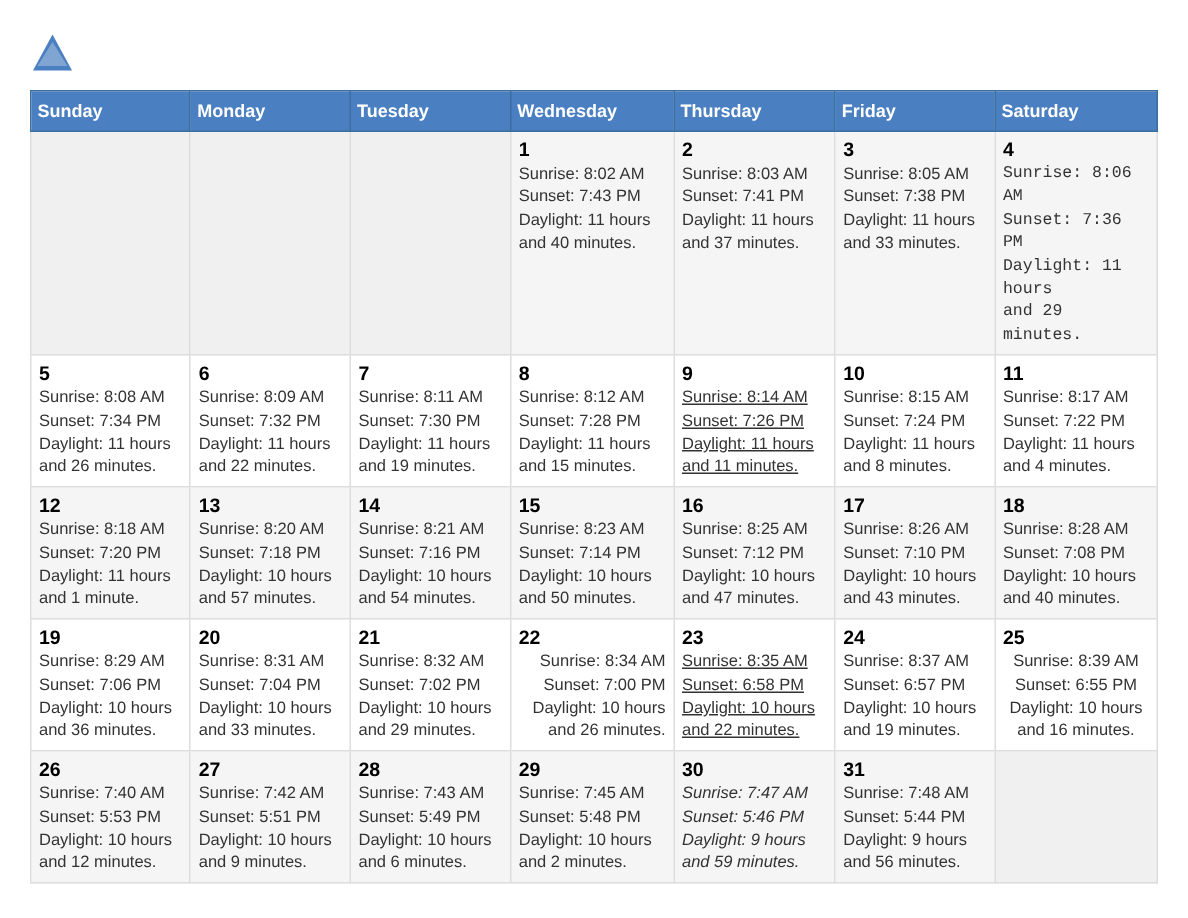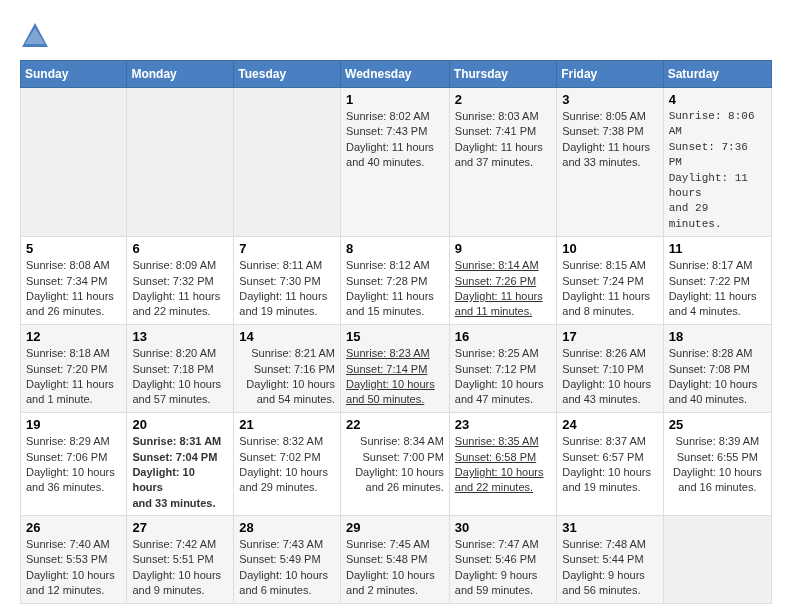--- a/index.html
+++ b/index.html
@@ -225,28 +225,28 @@
         </td>
         <td>
           <span class="day-number">13</span>
           <div class="day-info" style="white-space: pre-line;">Sunrise: 8:20 AM
 Sunset: 7:18 PM
 Daylight: 10 hours
 and 57 minutes.</div>
         </td>
         <td>
           <span class="day-number">14</span>
-          <div class="day-info" style="white-space: pre-line; text-align: right;">Sunrise: 8:21 AM
+          <div class="day-info" style="white-space: pre-line;">Sunrise: 8:21 AM
 Sunset: 7:16 PM
 Daylight: 10 hours
 and 54 minutes.</div>
         </td>
         <td>
           <span class="day-number">15</span>
-          <div class="day-info" style="white-space: pre-line; text-decoration: underline;">Sunrise: 8:23 AM
+          <div class="day-info" style="white-space: pre-line;">Sunrise: 8:23 AM
 Sunset: 7:14 PM
 Daylight: 10 hours
 and 50 minutes.</div>
         </td>
         <td>
           <span class="day-number">16</span>
           <div class="day-info" style="white-space: pre-line;">Sunrise: 8:25 AM
 Sunset: 7:12 PM
 Daylight: 10 hours
 and 47 minutes.</div>
@@ -269,21 +269,21 @@
       <tr>
         <td>
           <span class="day-number">19</span>
           <div class="day-info" style="white-space: pre-line;">Sunrise: 8:29 AM
 Sunset: 7:06 PM
 Daylight: 10 hours
 and 36 minutes.</div>
         </td>
         <td>
           <span class="day-number">20</span>
-          <div class="day-info" style="white-space: pre-line; font-weight: bold;">Sunrise: 8:31 AM
+          <div class="day-info" style="white-space: pre-line;">Sunrise: 8:31 AM
 Sunset: 7:04 PM
 Daylight: 10 hours
 and 33 minutes.</div>
         </td>
         <td>
           <span class="day-number">21</span>
           <div class="day-info" style="white-space: pre-line;">Sunrise: 8:32 AM
 Sunset: 7:02 PM
 Daylight: 10 hours
 and 29 minutes.</div>
@@ -341,21 +341,21 @@
         </td>
         <td>
           <span class="day-number">29</span>
           <div class="day-info" style="white-space: pre-line;">Sunrise: 7:45 AM
 Sunset: 5:48 PM
 Daylight: 10 hours
 and 2 minutes.</div>
         </td>
         <td>
           <span class="day-number">30</span>
-          <div class="day-info" style="white-space: pre-line;">Sunrise: 7:47 AM
+          <div class="day-info" style="white-space: pre-line; font-style: italic;">Sunrise: 7:47 AM
 Sunset: 5:46 PM
 Daylight: 9 hours
 and 59 minutes.</div>
         </td>
         <td>
           <span class="day-number">31</span>
           <div class="day-info" style="white-space: pre-line;">Sunrise: 7:48 AM
 Sunset: 5:44 PM
 Daylight: 9 hours
 and 56 minutes.</div>

